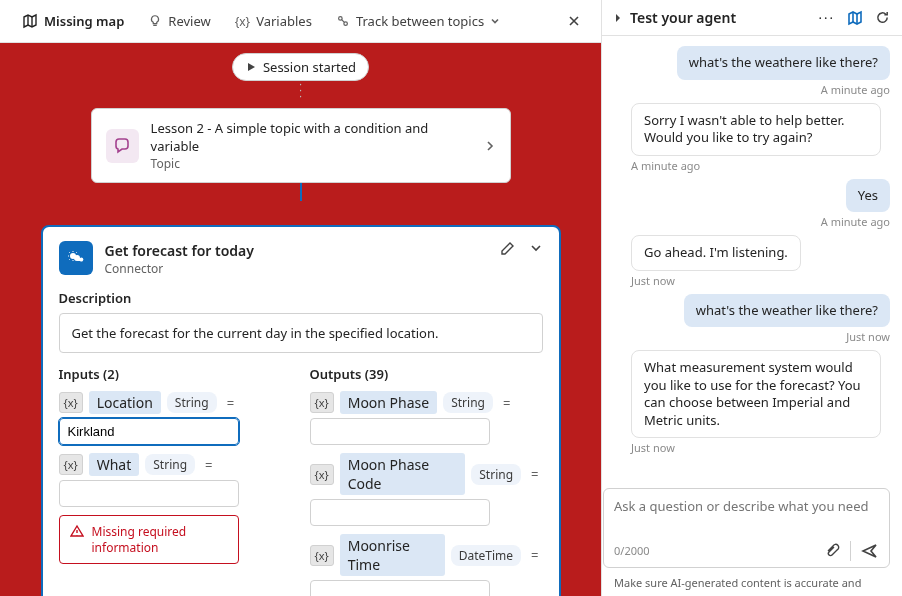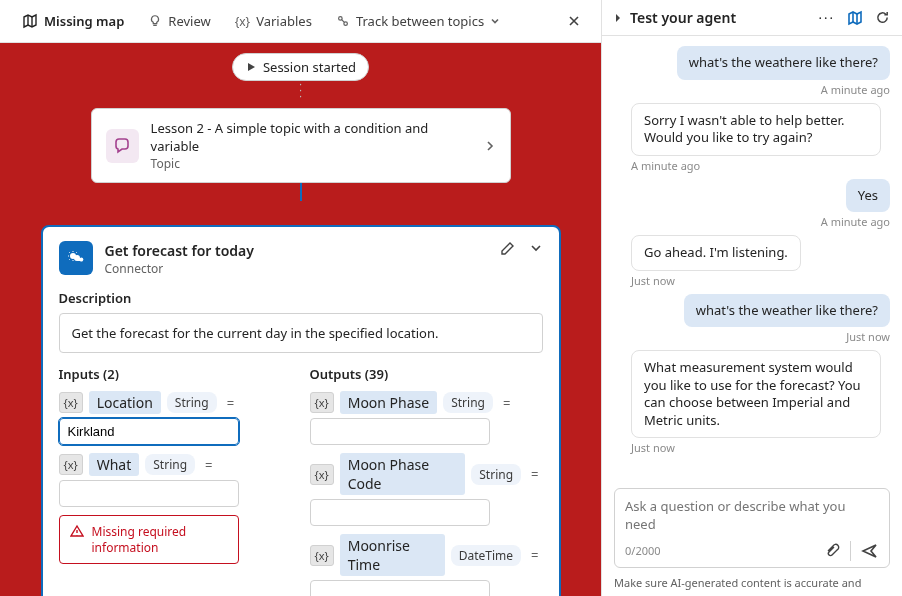--- a/index.html
+++ b/index.html
@@ -174,21 +174,21 @@
   .bubble {
     max-width: 250px; padding:8px 12px; border-radius:8px;
     font-size:13px; line-height:1.35;
   }
   .bubble.user { background:#dbe7f5; color:#242424; }
   .bubble.agent { background:#fff; border:1px solid #e1e1e1; color:#242424; }
   .ts { font-size:11px; color:#8a8a8a; margin-top:2px; }
   .msg-row.user .ts { text-align:right; }
   .composer {
     border:1px solid #d1d1d1; border-radius:6px;
-    margin:4px 12px 8px 12px; padding:8px 10px 6px 10px;
+    margin:4px 12px 8px 1px; padding:8px 10px 6px 10px;
   }
   .composer-text {
     width:100%; border:none; resize:none; font-size:13px;
     font-family:inherit; color:#242424; outline:none; height:36px;
   }
   .composer-row2 {
     display:flex; align-items:center; gap:10px; margin-top:4px;
   }
   .counter { font-size:11px; color:#8a8a8a; }
   .composer-row2 .spacer { flex:1; }

